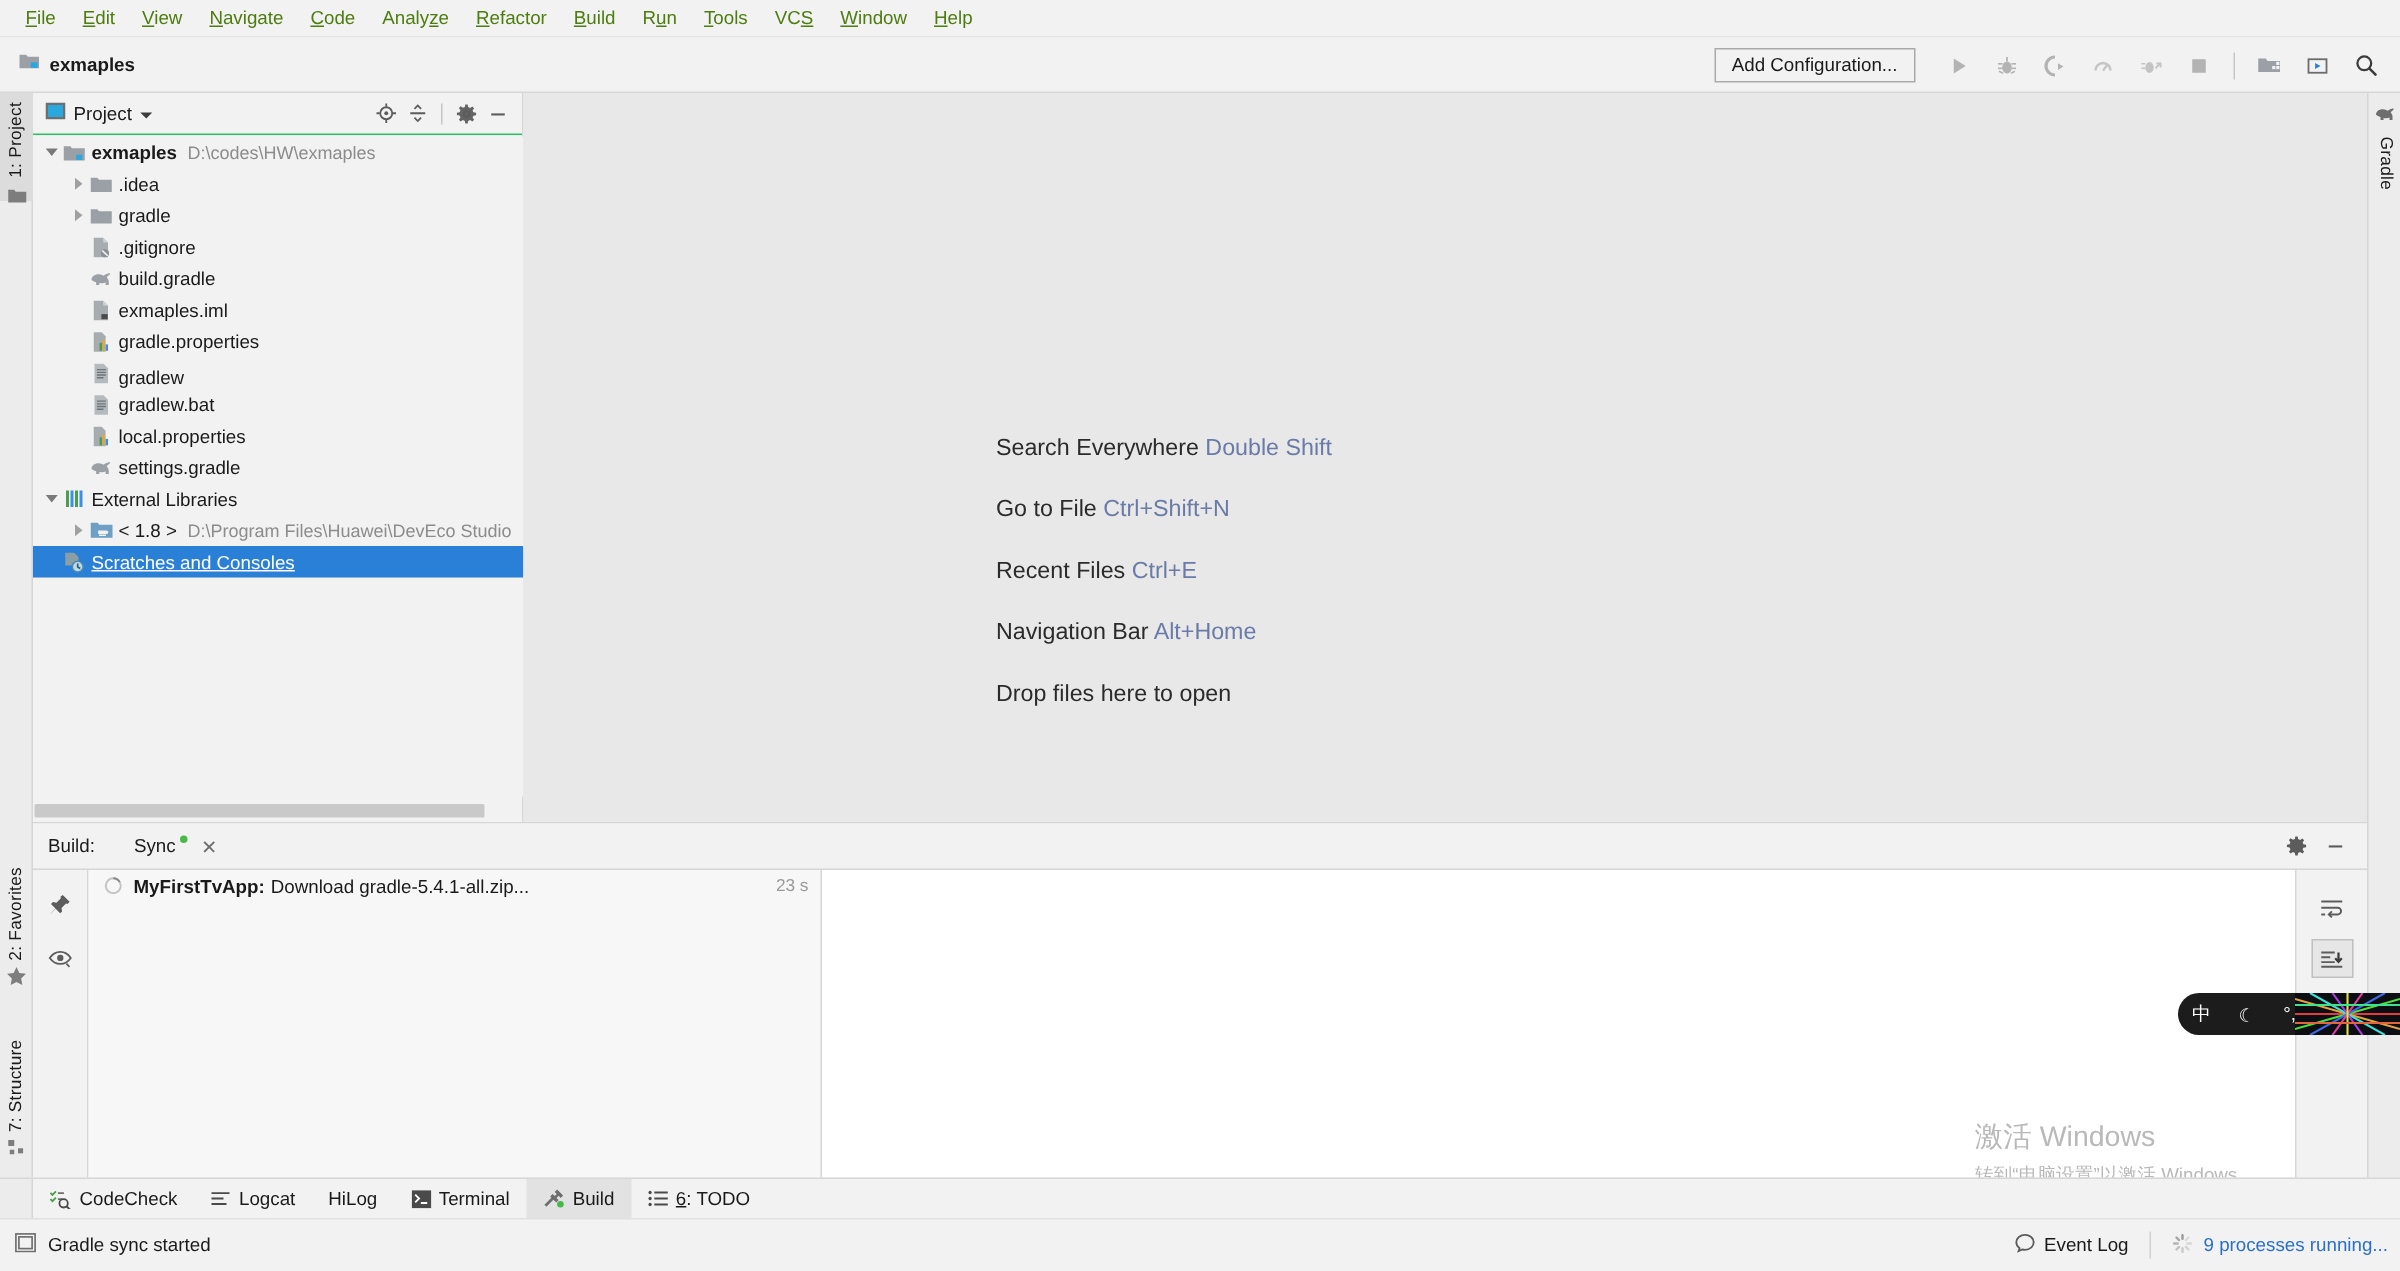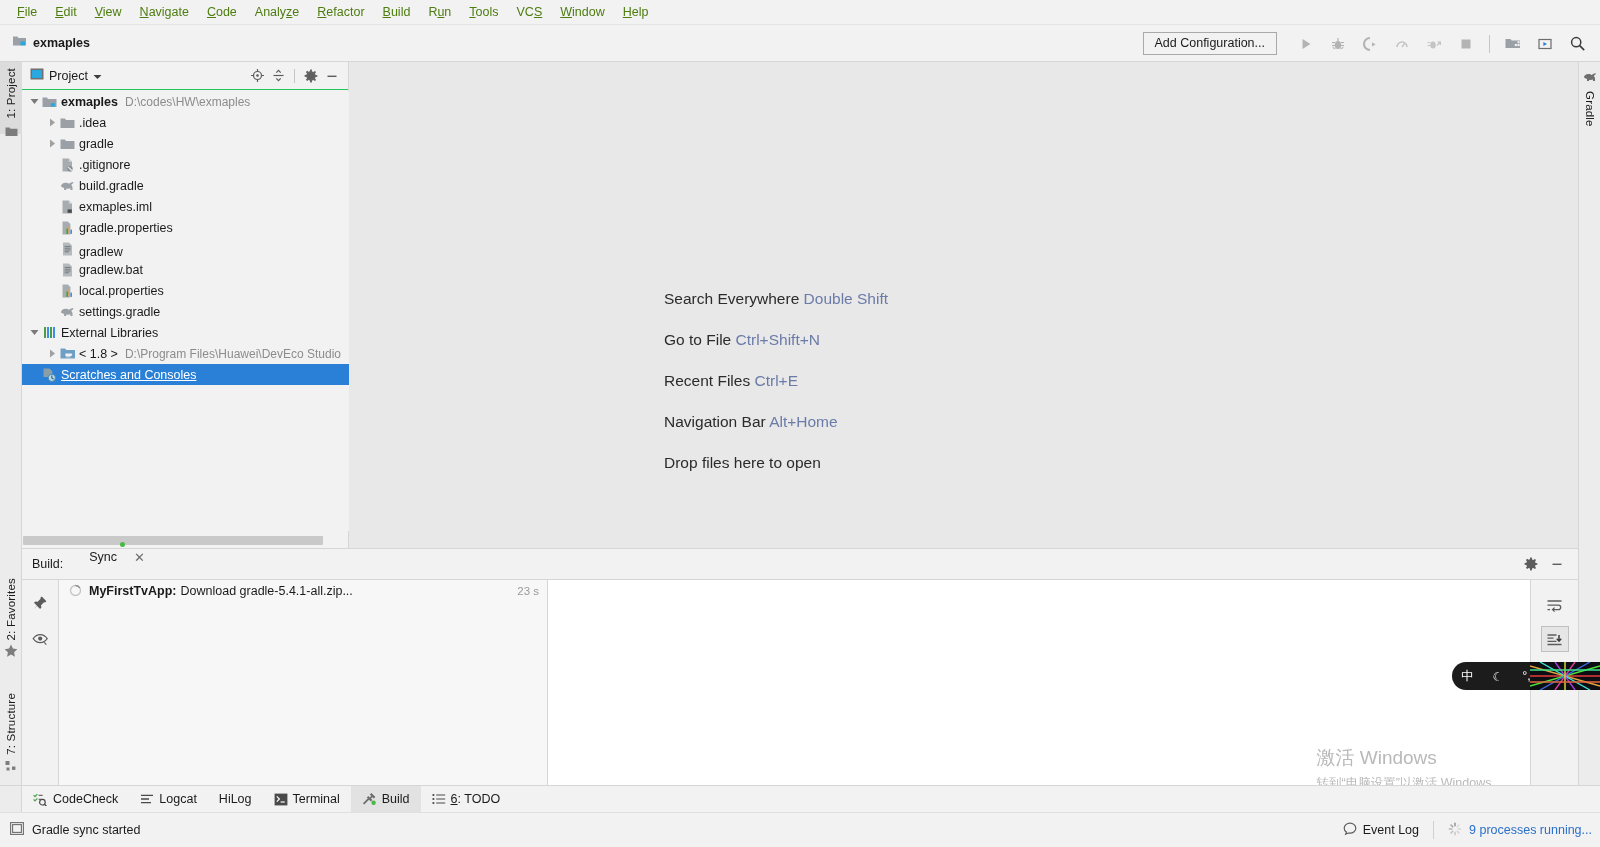--- a/index.html
+++ b/index.html
@@ -118,21 +118,21 @@
   .build-win {
     position:absolute; left:22px; top:548px; width:1556px; height:237px;
     background:#f7f7f7; border-top:1px solid #d6d6d6;
   }
   .bw-header {
     height:31px; display:flex; align-items:center; padding-left:10px;
     background:#f2f2f2; border-bottom:1px solid #d6d6d6; position:relative;
   }
   .bw-label { font-size:12.5px; color:#1a1a1a; margin-right:22px; }
   .bw-tab {
-    display:flex; align-items:flex-start; gap:3px; font-size:12.5px; color:#1a1a1a;
+    display:flex; align-items:center; gap:3px; font-size:12.5px; color:#1a1a1a;
     position:relative; height:44px; padding:0 4px; cursor:default;
   }
   .bw-tab .tabtext { line-height:31px; }
   .bw-tab .dot { width:5px; height:5px; border-radius:50%; background:#46b946; margin-bottom:9px; }
   .bw-tab .xclose { margin-left:6px; line-height:31px; color:#6e6e6e; font-size:13px; }
   .bw-tab-underline { position:absolute; left:0; bottom:0; width:100%; height:2px; background:#4a89c8; }
   .bw-header-right { margin-left:auto; display:flex; align-items:center; gap:4px; padding-right:10px; }
   .bw-hact { width:22px; height:22px; display:flex; align-items:center; justify-content:center; cursor:default; }
 
   .bw-gutter {

